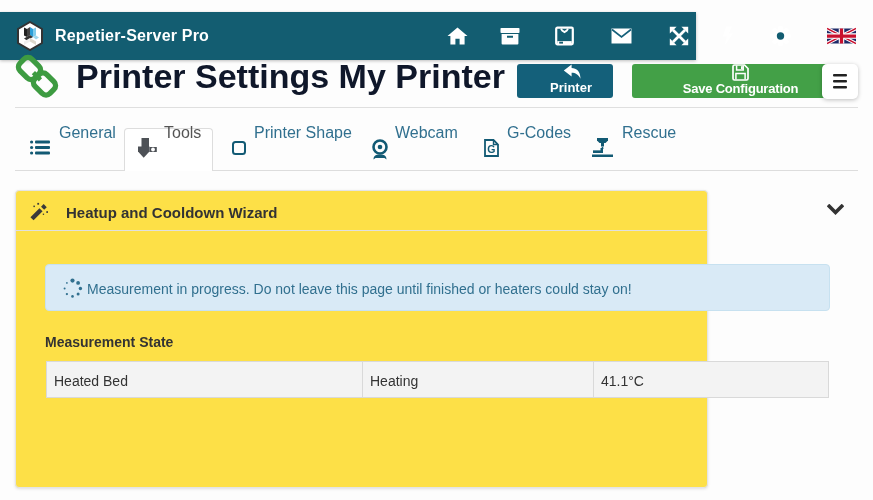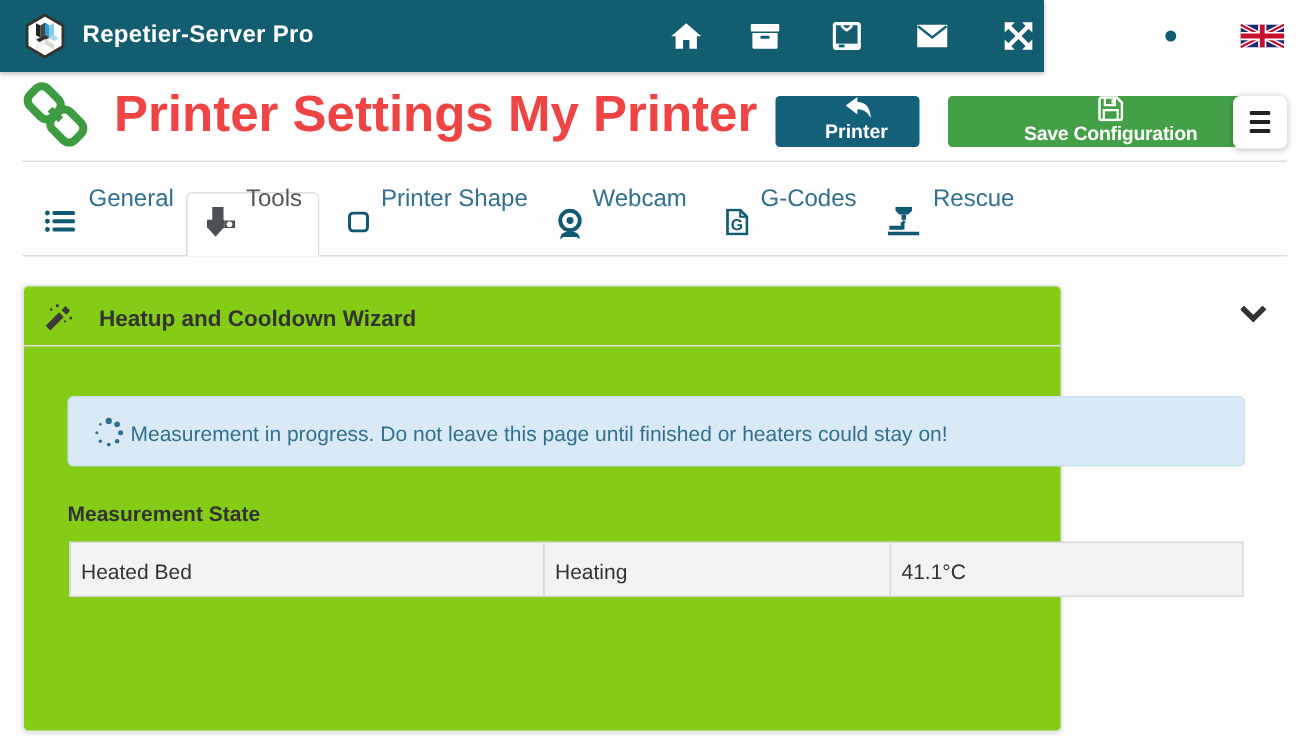--- a/index.html
+++ b/index.html
@@ -1,48 +1,48 @@
 <!DOCTYPE html>
 <html><head>
 <meta charset="utf-8">
 <style>
 * { margin:0; padding:0; box-sizing:border-box; }
 html,body { width:873px; height:500px; overflow:hidden; background:#fdfdfd;
   font-family:"Liberation Sans", sans-serif; }
 .abs { position:absolute; }
 
 
-#navbar { position:absolute; left:0; top:0; width:696px; height:48px;
+#navbar { position:absolute; left:0; top:12px; width:696px; height:48px;
   background:#135d71; box-shadow:0 1px 3px rgba(0,0,0,.25); }
 #brand { position:absolute; left:55px; top:0; height:48px; line-height:48px;
   color:#fff; font-size:16px; font-weight:bold; letter-spacing:.2px; }
 .navicon { position:absolute; top:0; height:48px; display:flex; align-items:center; }
 
 
 #title { position:absolute; left:76px; top:57px; font-size:34px; font-weight:bold;
-  color:#ef4444; letter-spacing:0px;text-align:right; }
+  color:#0f172a; letter-spacing:0px;text-align:right; }
 .btn { position:absolute; top:64px; height:34px; border-radius:3px; color:#fff;
   font-size:13px; font-weight:bold; display:flex; align-items:center;flex-direction:column; }
 #btn-printer { left:517px; width:96px; background:#14607a; }
 #btn-save { left:632px; width:204px; background:#43a047; }
 #btn-menu { position:absolute; left:822px; top:64px; width:36px; height:35px;
   background:#fff; border-radius:5px; box-shadow:0 1px 4px rgba(0,0,0,.25); }
 .hr1 { position:absolute; left:15px; width:843px; height:1px; background:#dfdfdf; }
 
 
 #tabs { position:absolute; left:0; top:128px; width:873px; height:43px; }
 .tabline { position:absolute; left:15px; top:42px; width:843px; height:1px; background:#ddd; }
 #activetab { position:absolute; left:124px; top:128px; width:89px; height:43px;
   background:#fff; border:1px solid #ddd; border-bottom:none; border-radius:4px 4px 0 0; }
 .tabtxt { position:absolute; top:125px; height:15px; line-height:15px; font-size:16px; color:#31708f; }
 .tabico { position:absolute; }
 
 
 #panel { position:absolute; left:15px; top:190px; width:693px; height:298px;
-  background:#84cc16; border:1px solid #e4e4e4; border-radius:4px;
+  background:#fde047; border:1px solid #e4e4e4; border-radius:4px;
   box-shadow:0 1px 3px rgba(0,0,0,.12);padding-left:16px; }
 #panelhdr { position:absolute; left:0; top:0; width:100%; height:40px;
   border-bottom:1px solid #e0e0e0; }
 #panelhdr .t { position:absolute; left:50px; top:13px; font-size:15px; font-weight:bold; color:#333; }
 #alert { position:absolute; left:29px; top:73px; width:785px; height:47px;
   background:#d9eaf6; border:1px solid #c7e1f0; border-radius:4px; }
 #alert .t { position:absolute; left:41px; top:16px; font-size:14px; color:#31708f;text-align:center; }
 #measstate { position:absolute; left:29px; top:143px; font-size:14px; font-weight:bold; color:#333; }
 #mtable { position:absolute; left:30px; top:170px; width:783px; border-collapse:collapse;
   font-size:14px; color:#333; }

